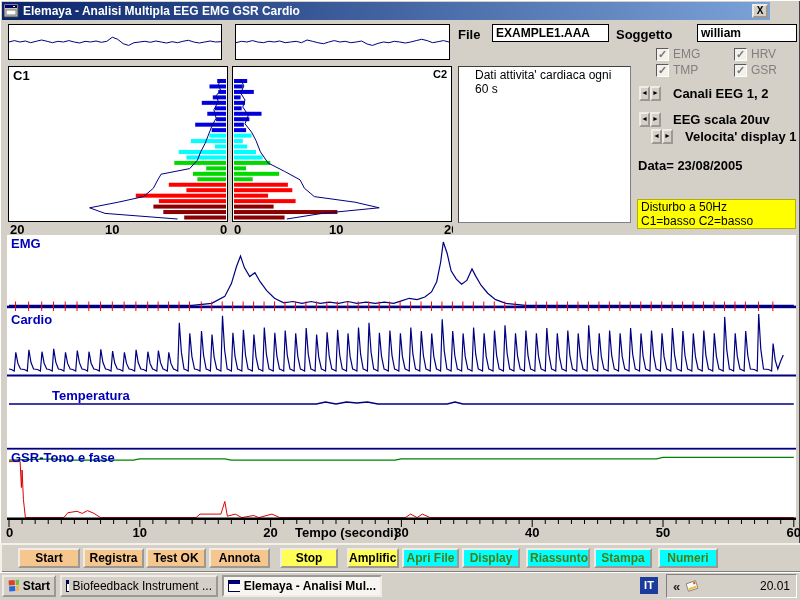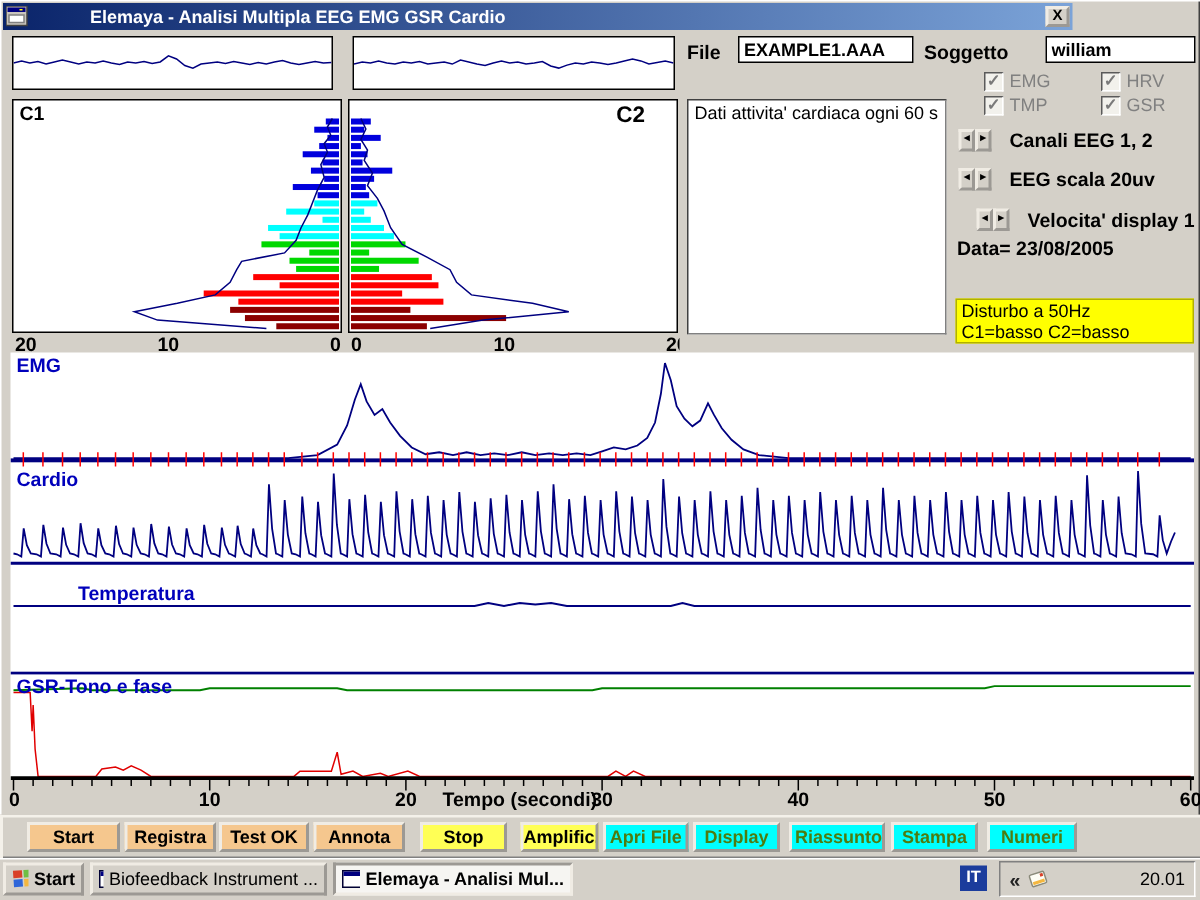--- a/index.html
+++ b/index.html
@@ -4,43 +4,43 @@
 <style>
   html,body{margin:0;padding:0;background:#008080;}
   *{box-sizing:border-box;font-family:"Liberation Sans",sans-serif;}
   #screen{position:relative;width:800px;height:600px;background:var(--chrome,#d4d0c8);overflow:hidden;}
   .b{font-weight:bold;}
   .abs{position:absolute;}
 
   
   #app-window{position:absolute;left:0;top:0;width:800px;height:572px;background:var(--chrome,#d4d0c8);
     box-shadow:inset 1px 1px 0 #ffffff, inset -1px -1px 0 #404040;}
-  #titlebar{position:absolute;left:2px;top:2px;width:713px;height:18px;
+  #titlebar{position:absolute;left:2px;top:2px;width:768px;height:18px;
     background:linear-gradient(90deg,var(--tb1,#0a246a),var(--tb2,#7ba3d8));
-    display:flex;align-items:center;padding:0 2px;gap:37px;}
+    display:flex;align-items:center;padding:0 2px;}
   #titlebar .title{flex:1;color:#fff;font-size:12px;font-weight:bold;margin-left:4px;white-space:nowrap;overflow:hidden;}
   .win-btn{width:16px;height:14px;background:var(--chrome,#d4d0c8);border:2px outset #f0ece4;
     font-size:10px;font-weight:bold;line-height:9px;text-align:center;color:#000;}
 
   .panel-black{background:#fff;border:1px solid #000;}
   .flat-input{background:#fff;border:1px solid #000;font-size:12px;font-weight:bold;padding:0 3px;height:18px;}
 
   .gray-label{color:#808080;font-size:12px;}
   .chk{width:13px;height:13px;background:#f2f1ec;border:1px solid #808080;
     border-top-color:#5a5a5a;border-left-color:#5a5a5a;border-bottom-color:#fff;border-right-color:#fff;
     font-size:11px;line-height:11px;text-align:center;color:#7a7a7a;font-weight:bold;}
   .chk-row{display:flex;align-items:center;gap:4px;height:16px;}
 
   .spin-btn{width:11px;height:15px;background:var(--chrome,#d4d0c8);border:2px outset #f0ece4;
     font-size:7px;line-height:10px;text-align:center;color:#000;padding:0;}
   .ctrl-row{position:absolute;left:639px;display:flex;align-items:center;height:16px;}
   .ctrl-row .lbl{margin-left:12px;font-size:13px;font-weight:bold;white-space:nowrap;}
 
   #info-box{position:absolute;left:458px;top:66px;width:173px;height:157px;background:#fff;
-    border:1px solid #808080;border-top-color:#404040;border-left-color:#404040;font-size:12px;padding:1px 4px;overflow:hidden;}
+    border:1px solid #808080;border-top-color:#404040;border-left-color:#404040;font-size:12px;padding:1px 16px;overflow:hidden;}
   #tempo-box{position:absolute;left:637px;top:176px;width:159px;height:19px;background:var(--tempo,#a5f2f2);
     border:1px solid #9a9a9a;font-size:13px;font-weight:bold;line-height:17px;padding:0 3px;}
   #alert-box{position:absolute;left:637px;top:199px;width:159px;height:30px;background:var(--alert,#ffff00);
     border:1px solid #b0b000;font-size:12px;line-height:14px;padding:0 3px;white-space:nowrap;}
 
   #main-chart{position:absolute;left:7px;top:235px;width:789px;height:285px;background:#fff;}
   .sec-label{position:absolute;left:4px;color:#0000bb;font-size:13px;font-weight:bold;}
   #axis-strip{position:absolute;left:7px;top:520px;width:790px;height:22px;}
   .xlab{position:absolute;top:5px;font-size:13px;font-weight:bold;color:#000;white-space:nowrap;}
 
@@ -172,21 +172,21 @@
           <rect x="1" y="110.28" width="18.7" height="4" fill="#00d800"></rect>
           <rect x="1" y="115.74" width="53.900000000000006" height="4" fill="#ff0000"></rect>
           <rect x="1" y="121.2" width="58.3" height="4" fill="#ff0000"></rect>
           <rect x="1" y="126.66" width="34.1" height="4" fill="#ff0000"></rect>
           <rect x="1" y="132.12" width="61.599999999999994" height="4" fill="#ff0000"></rect>
           <rect x="1" y="137.57999999999998" width="39.6" height="4" fill="#8b0000"></rect>
           <rect x="1" y="143.04" width="103.4" height="4" fill="#8b0000"></rect>
           <rect x="1" y="148.5" width="50.599999999999994" height="4" fill="#8b0000"></rect>
           <polyline points="7.6,12.0 10.9,19.0 7.6,26.0 12.0,33.0 9.8,40.0 15.3,48.4 12.0,56.8 18.6,65.2 23.0,73.6 27.4,84.8 35.1,96.0 51.6,104.4 67.0,112.8 71.4,121.2 81.3,129.6 122.0,135.2 146.2,140.8 89.0,146.4 53.8,152.0" fill="none" stroke="#000080" stroke-width="1"></polyline>
         </svg>
-      <span class="abs b" style="right:21px;top:1px;font-size:15px;">C2</span>
+      <span class="abs b" style="right:4px;top:1px;font-size:11px;">C2</span>
     </div>
     <div class="abs" id="c1axis" style="left:8px;top:222px;width:220px;height:14px;position:absolute;">
         <span class="abs b" style="left: 2px; top: 0px; font-size: 13px;">20</span>
         <span class="abs b" style="left: 97px; top: 0px; font-size: 13px;">10</span>
         <span class="abs b" style="left: 212px; top: 0px; font-size: 13px;">0</span>
       </div>
     <div class="abs" id="c2axis" style="left:232px;top:222px;width:221px;height:14px;overflow:hidden;">
         <span class="abs b" style="left: 2px; top: 0px; font-size: 13px;">0</span>
         <span class="abs b" style="left: 97px; top: 0px; font-size: 13px;">10</span>
         <span class="abs b" style="left: 212px; top: 0px; font-size: 13px;">20</span>
@@ -200,21 +200,21 @@
         <div class="ctrl-row" style="top: 85px;">
           <button class="spin-btn">◄</button>
           <button class="spin-btn">►</button>
           <span class="lbl">Canali EEG 1, 2</span>
         </div>
         <div class="ctrl-row" style="top: 111px;">
           <button class="spin-btn">◄</button>
           <button class="spin-btn">►</button>
           <span class="lbl">EEG scala 20uv</span>
         </div>
-        <div class="ctrl-row" style="top: 138px; padding-left: 12px;">
+        <div class="ctrl-row" style="top: 128px; padding-left: 12px;">
           <button class="spin-btn">◄</button>
           <button class="spin-btn">►</button>
           <span class="lbl">Velocita' display 1</span>
         </div>
       </div>
     <span class="abs b" style="left:638px;top:158px;font-size:13px;">Data= 23/08/2005</span>
     <div id="alert-box">
       <div>Disturbo a 50Hz</div>
       <div>C1=basso C2=basso</div>
     </div>

